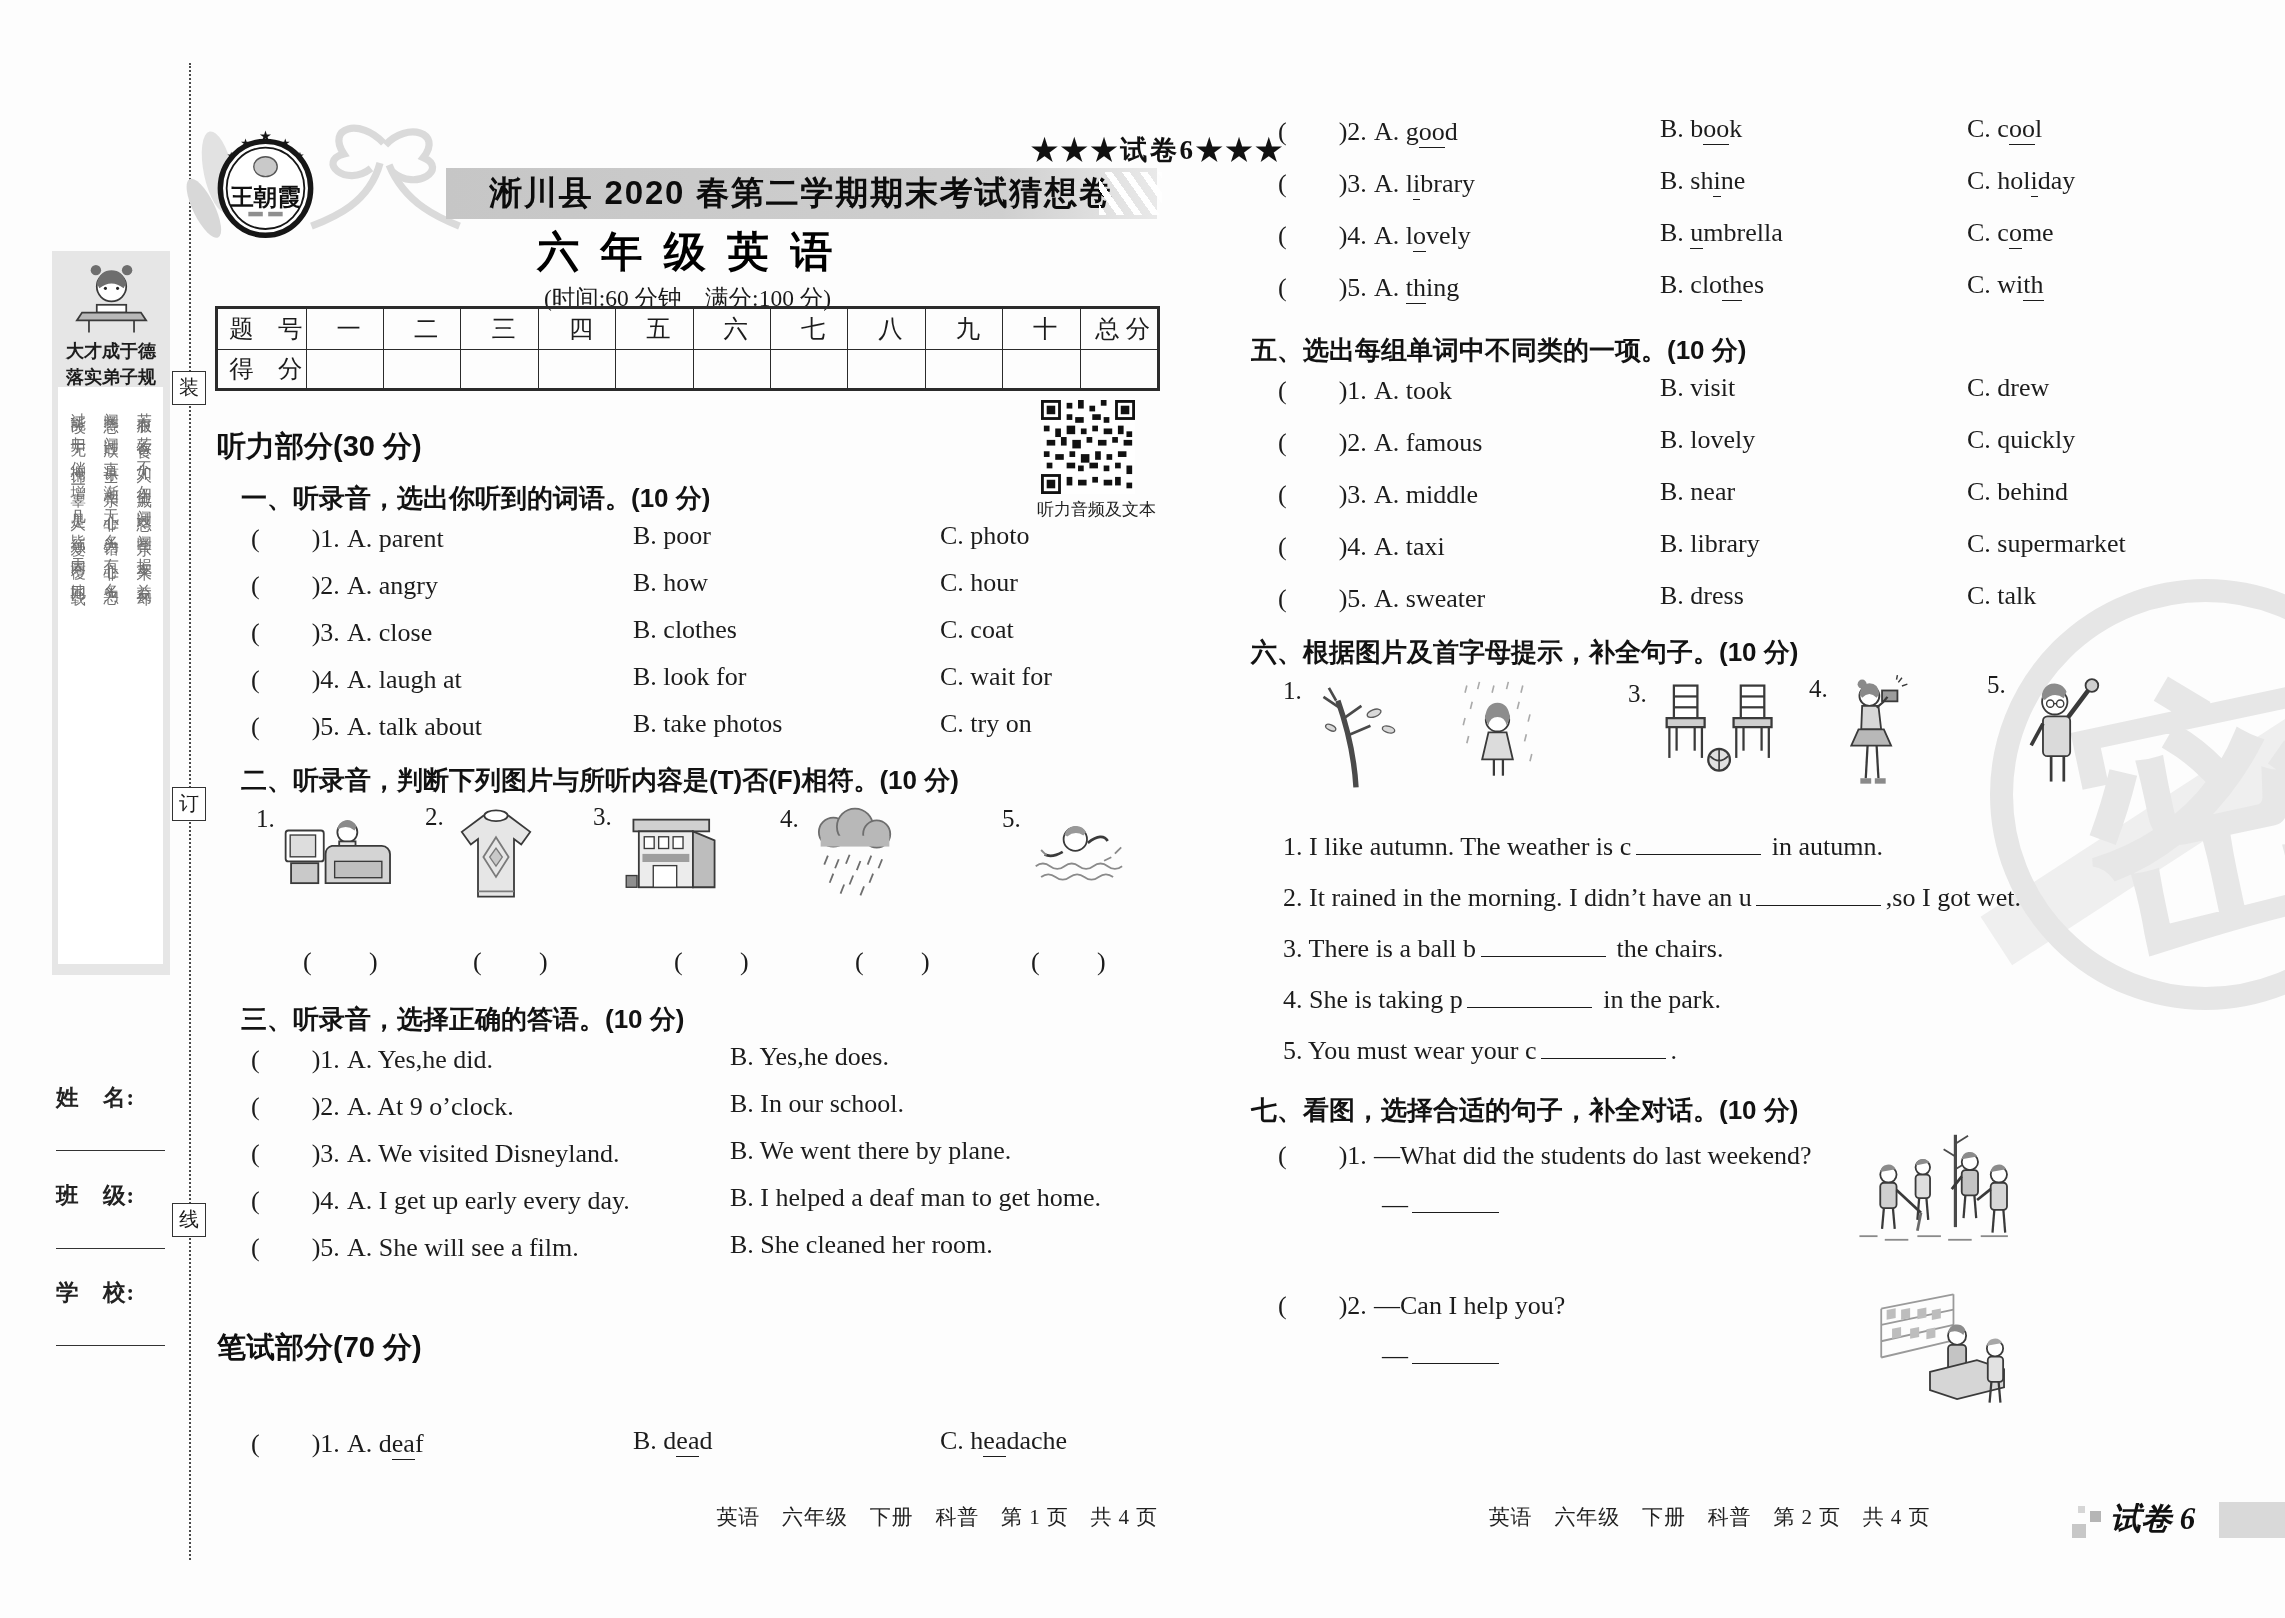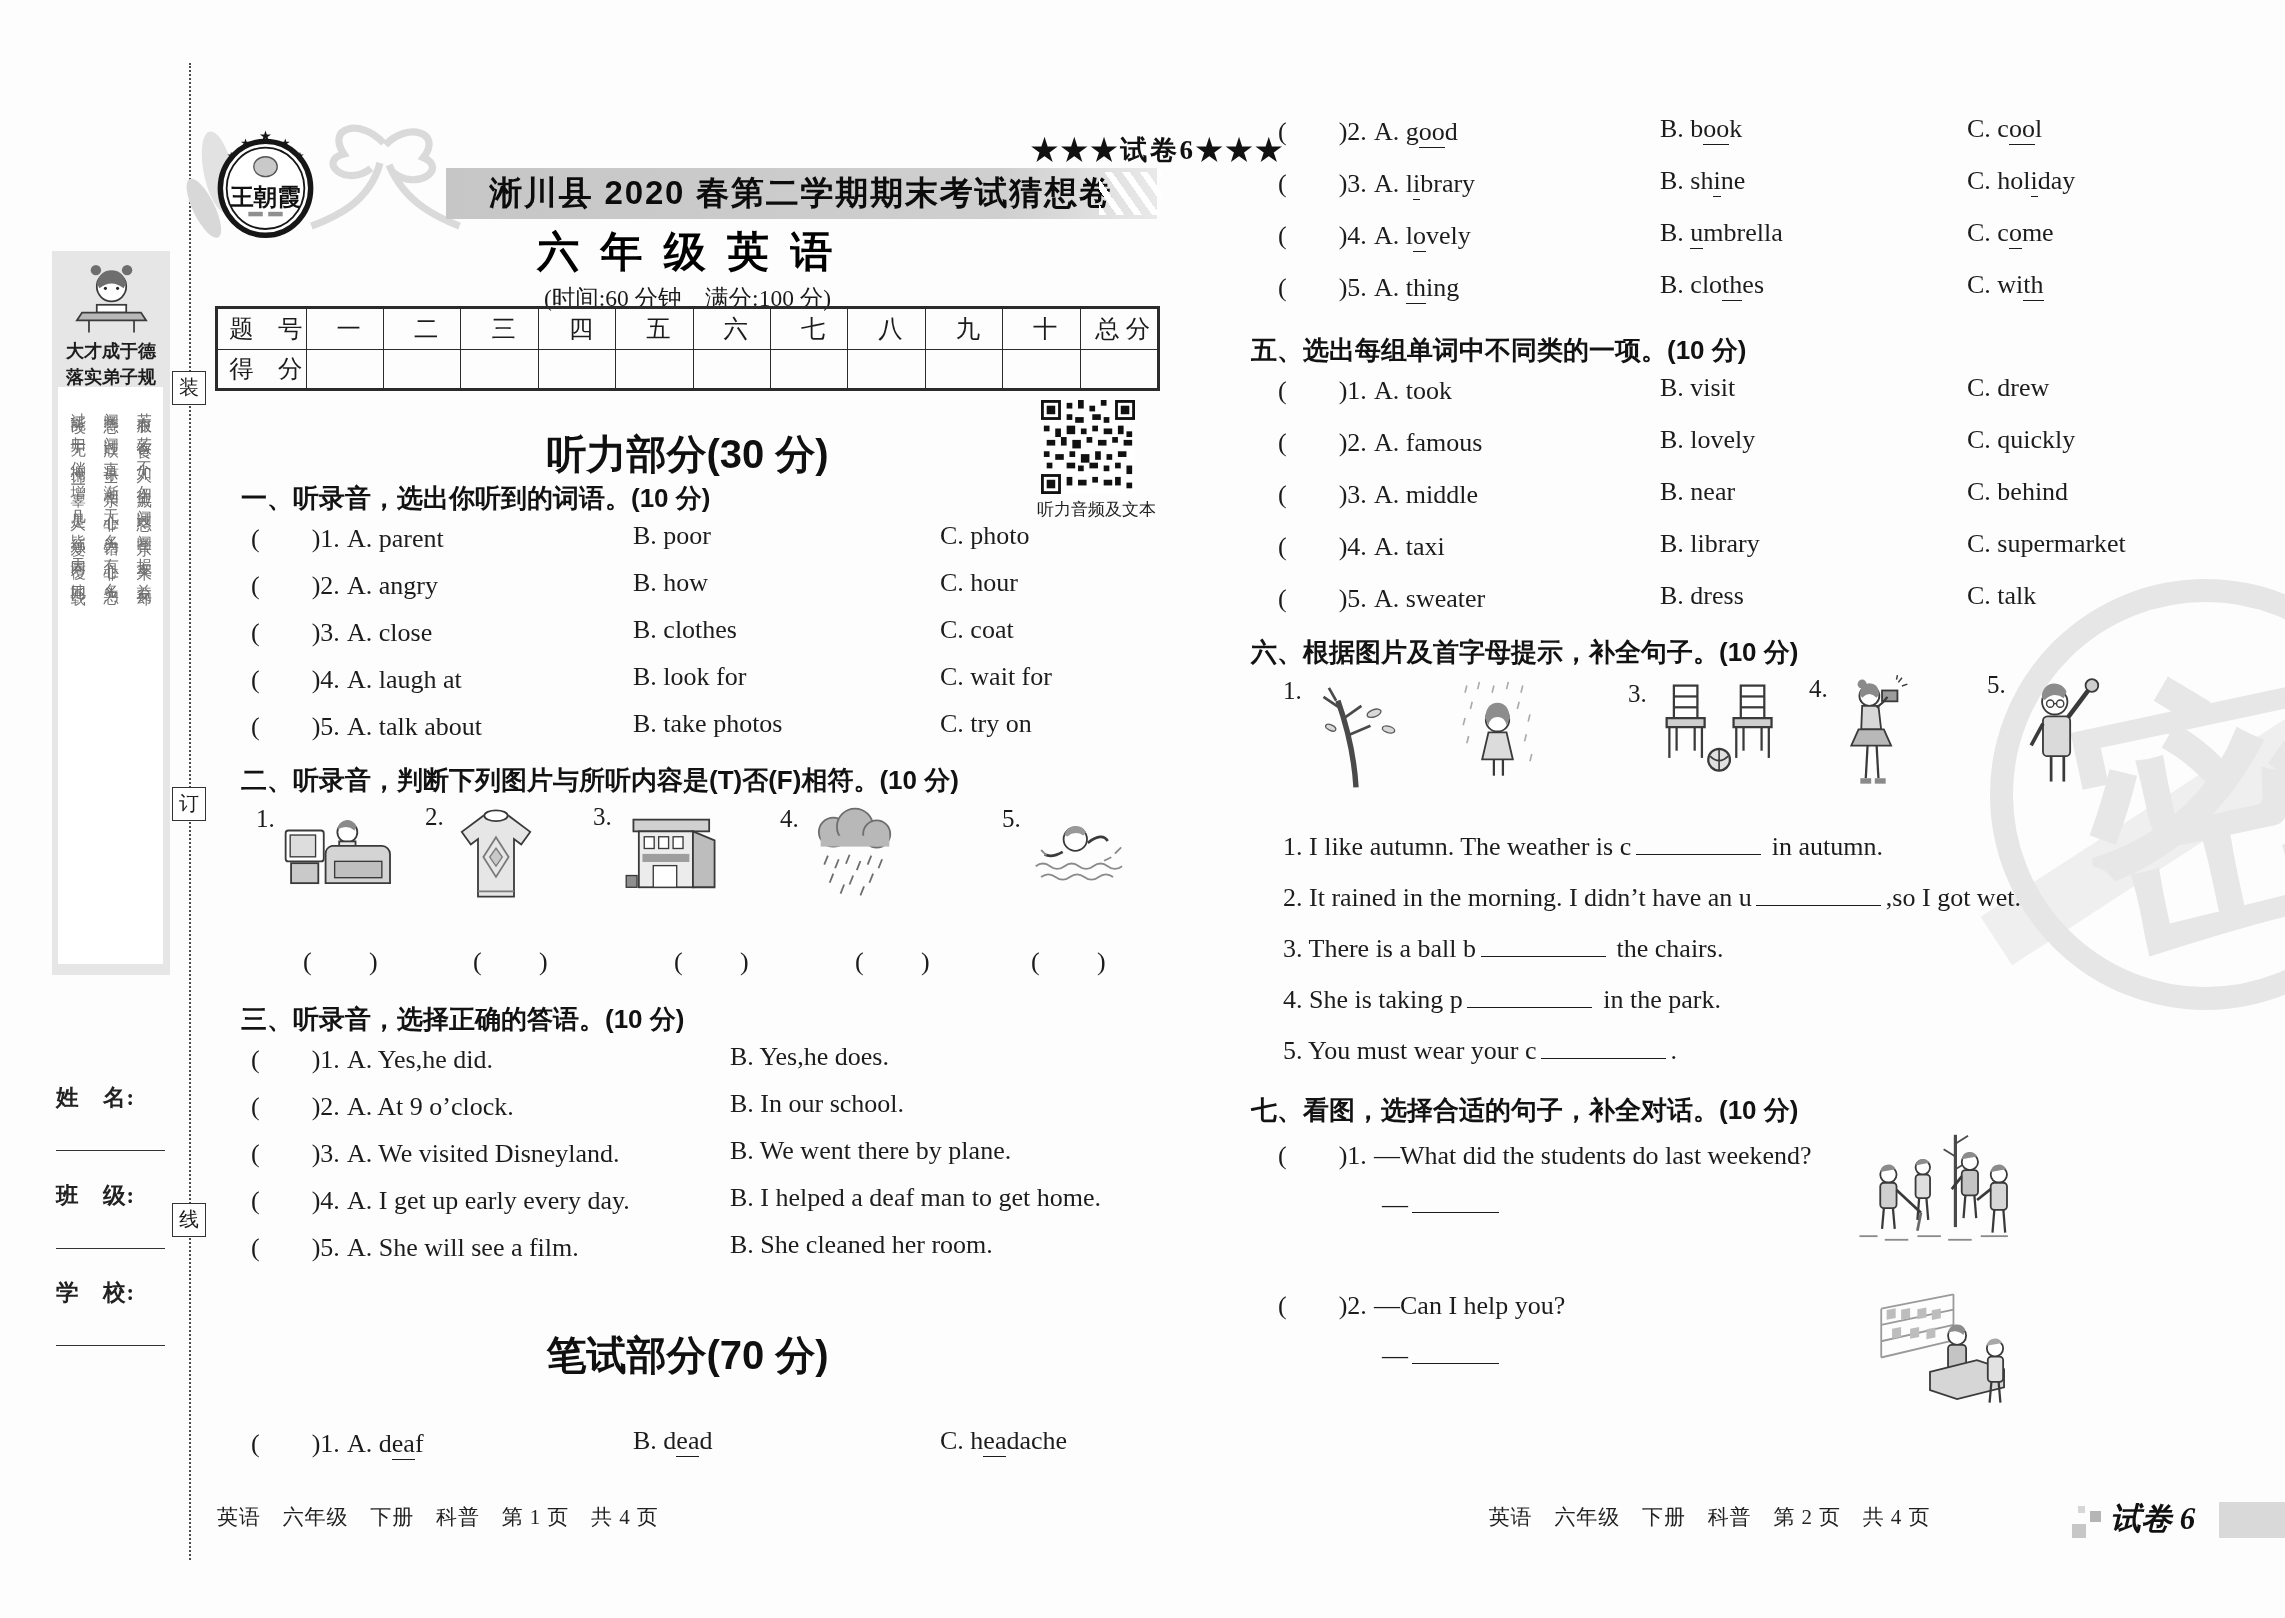--- a/index.html
+++ b/index.html
@@ -48,21 +48,21 @@
 
   
   .score-table { position:absolute; left:217px; top:308px; width:941px; border-collapse:collapse; table-layout:fixed; outline:2.7px solid #2b2b2b; }
   .score-table th, .score-table td { border:1.8px solid #2b2b2b; font-weight:400; font-size:24.4px; text-align:center;padding-left:8px; }
   .score-table th { height:41px; }
   .score-table td { height:39px; }
   .score-table .c0 { width:87px; }
   .score-table .cl { width:76px; }
 
   
-  .part-head { position:absolute; left:217px; width:941px; text-align:center; font-family:"Liberation Sans","DejaVu Sans",sans-serif; font-weight:700; font-size:40px; color:#101010; }
+  .part-head { position:absolute; left:217px; width:941px; font-family:"Liberation Sans","DejaVu Sans",sans-serif; font-weight:700; font-size:29px; color:#101010; }
   .sec-title { position:absolute; font-family:"Liberation Sans","DejaVu Sans",sans-serif; font-weight:700; font-size:26px; color:#121212; white-space:nowrap; }
   .rows { position:absolute; font-size:26px; }
   .row { position:relative; white-space:nowrap; }
   .g52 .row { height:47px; }
   .g56 .row { height:51px; }
   .g57 .row { height:52px; }
   .qn { display:inline-block; width:96px; }
   .row .b { position:absolute; left:382px; top:0; }
   .row .c { position:absolute; left:689px; top:0; }
   .row .b3 { position:absolute; left:479px; top:0; }
@@ -75,21 +75,21 @@
   .pnum { font-size:25px; margin-right:7.2px; }
   .brkt { position:absolute; font-size:26px; letter-spacing:1.8px; }
   .pic-svg { display:block; }
 
   
   .qr { position:absolute; left:1037px; top:400px; width:101px; text-align:left; }
   .qr-cap { font-size:17px; margin-top:3.6px; color:#222; white-space:nowrap; }
 
   
   .footer { position:absolute; top:1503px; font-size:21px; color:#222; letter-spacing:0.9px; }
-  .footer.l { left:217px; width:941px; text-align:left; }
+  .footer.l { left:217px; width:941px; text-align:right; }
   .footer.r { left:1257px; width:905px; text-align:center; }
   .badge { position:absolute; left:2063px; top:1491px; width:223px; height:56px; }
   .badge .sq1 { position:absolute; left:9px; top:33px; width:13.6px; height:13.6px; background:#c7c7c7; }
   .badge .sq2 { position:absolute; left:27px; top:20px; width:11px; height:11px; background:#b5b5b5; }
   .badge .sq3 { position:absolute; left:14.5px; top:14.5px; width:7.2px; height:7.2px; background:#d6d6d6; }
   .badge .btxt { position:absolute; left:47px; top:7.2px; font-size:31px; font-weight:700; font-style:italic; color:#111; white-space:nowrap; }
   .badge .bar { position:absolute; left:156px; top:11px; width:68px; height:36px; background:#d9d9d9; }
 </style>
 </head>
 <body>

